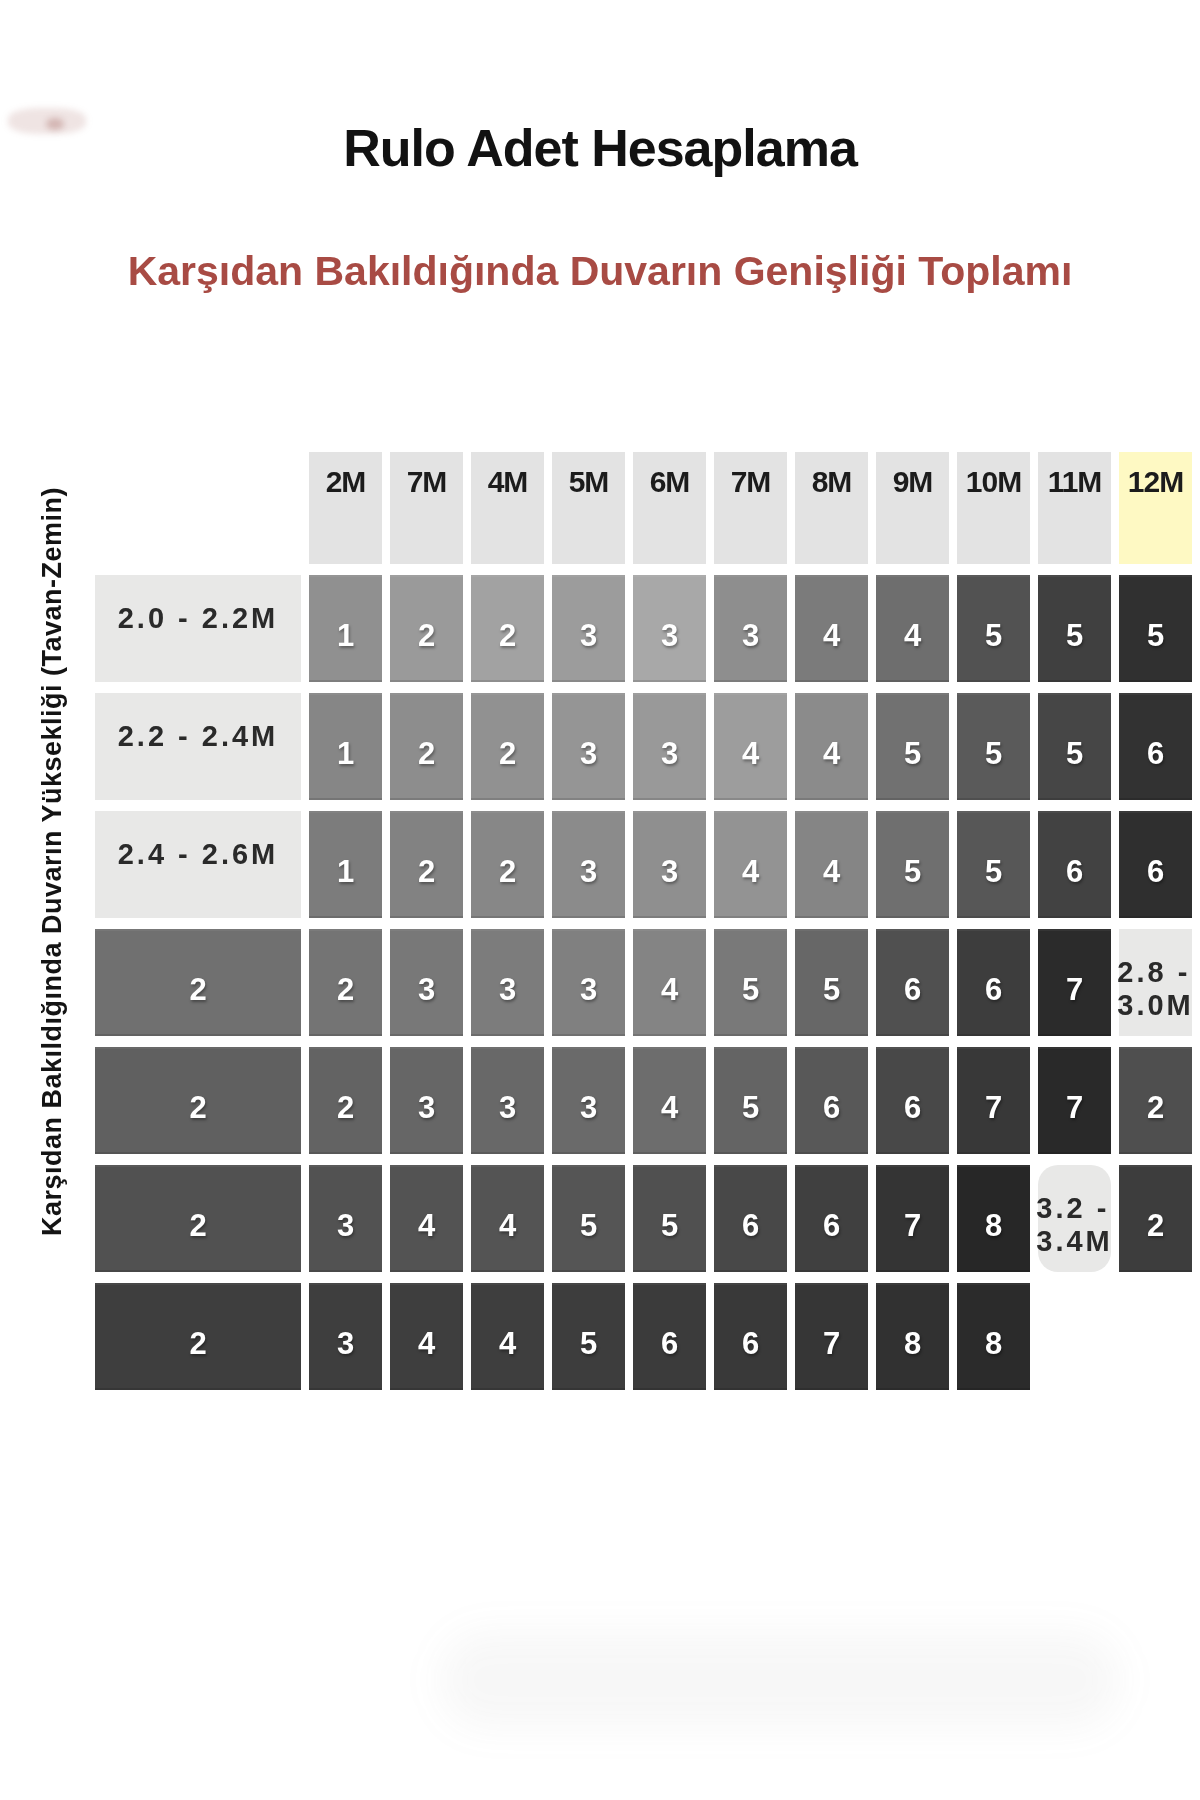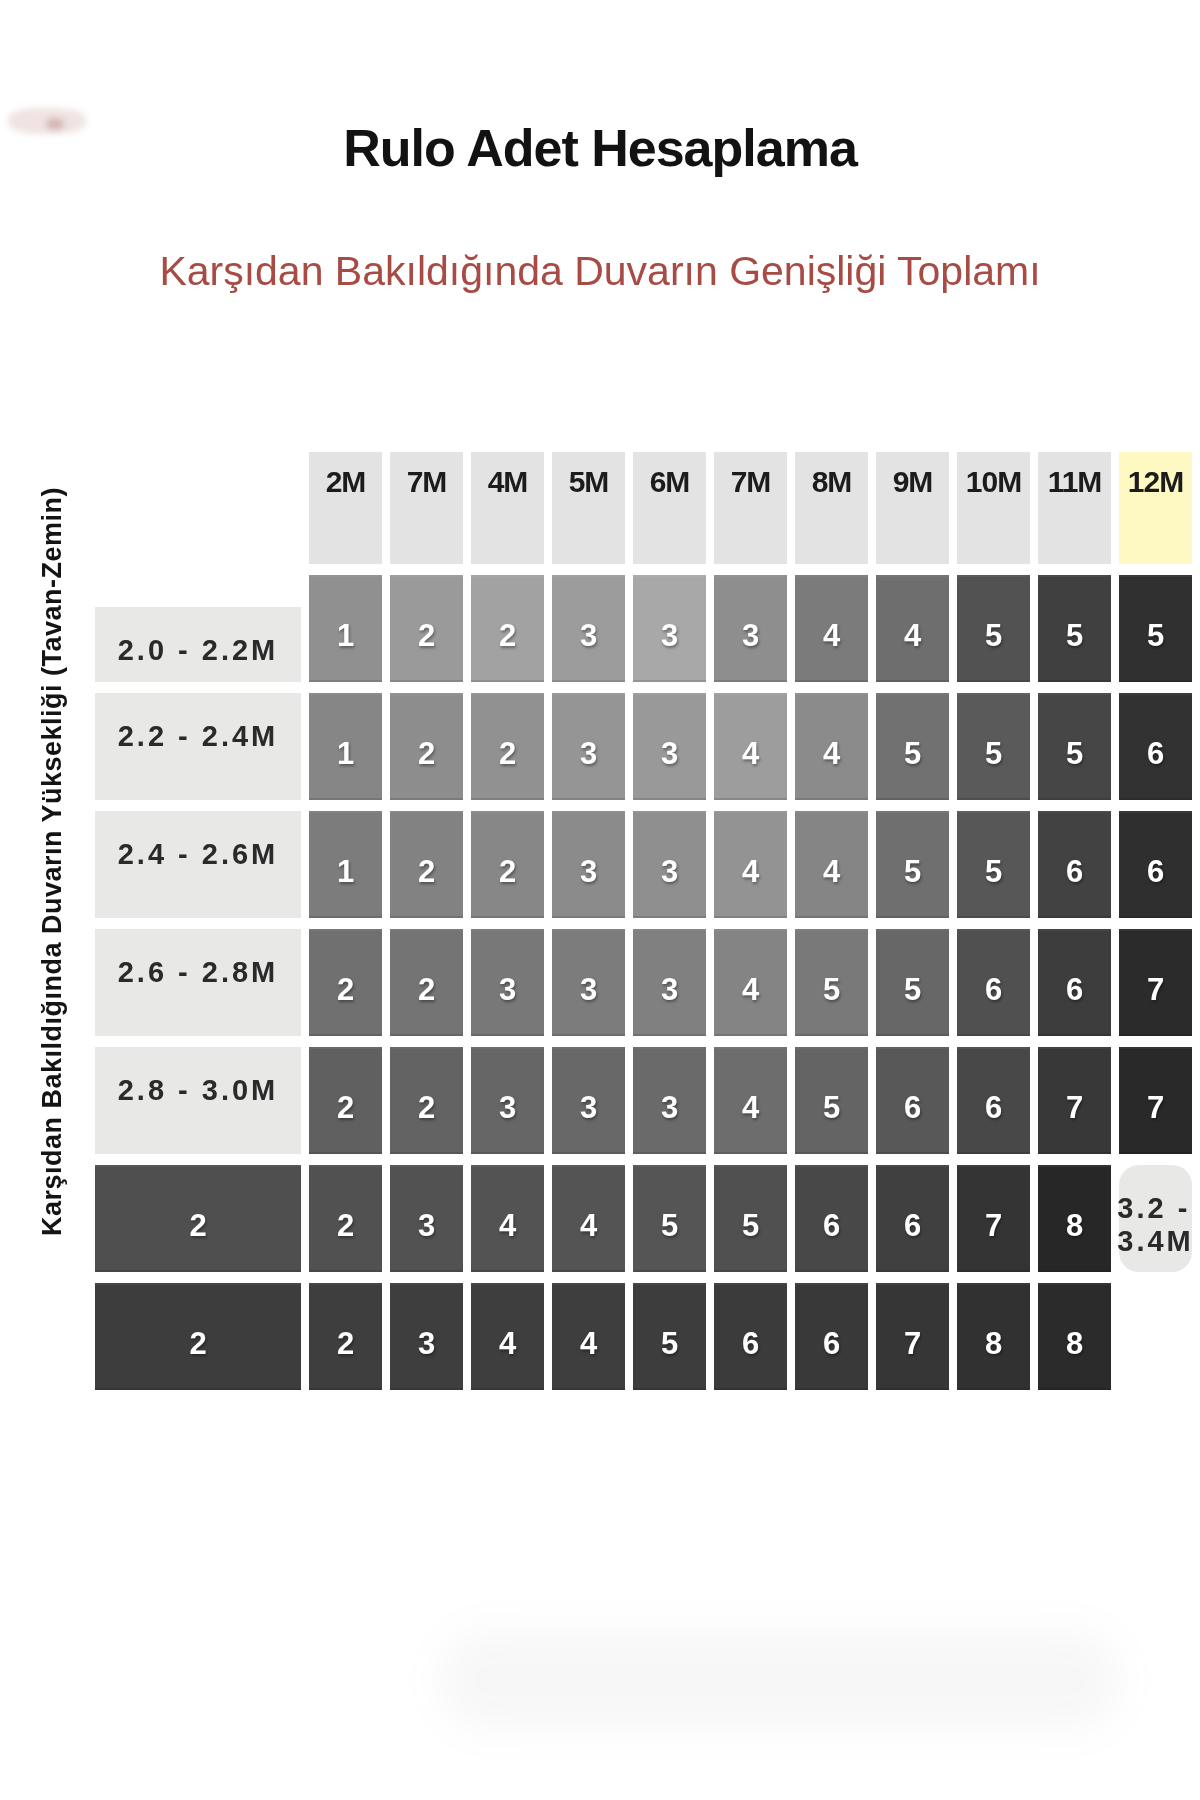--- a/index.html
+++ b/index.html
@@ -8,21 +8,21 @@
     font-family:"Liberation Sans", sans-serif;overflow:hidden;
   }
   .page{position:absolute;inset:0;}
   .title{
     position:absolute;top:118px;left:0;width:1200px;margin:0;
     text-align:center;font-size:52px;font-weight:bold;color:#121212;
     letter-spacing:-1px;
   }
   .subtitle{
     position:absolute;top:248px;left:0;width:1200px;margin:0;
-    text-align:center;font-size:41px;font-weight:normal;letter-spacing:0px;
+    text-align:center;font-size:41px;font-weight:bold;letter-spacing:0px;
   }
   .ylabel{
     position:absolute;left:-348px;top:846px;width:800px;text-align:center;
     transform:rotate(-90deg);transform-origin:center;
     font-size:27px;font-weight:bold;color:#141414;white-space:nowrap;
     letter-spacing:0.5px;
   }
   .grid{
     position:absolute;left:95px;top:452px;
     display:grid;
@@ -75,21 +75,21 @@
       <div class="colhead" style="background-color: rgb(227, 227, 227);">7M</div>
       <div class="colhead" style="background-color: rgb(227, 227, 227);">4M</div>
       <div class="colhead" style="background-color: rgb(227, 227, 227);">5M</div>
       <div class="colhead" style="background-color: rgb(227, 227, 227);">6M</div>
       <div class="colhead" style="background-color: rgb(227, 227, 227);">7M</div>
       <div class="colhead" style="background-color: rgb(227, 227, 227);">8M</div>
       <div class="colhead" style="background-color: rgb(227, 227, 227);">9M</div>
       <div class="colhead" style="background-color: rgb(227, 227, 227);">10M</div>
       <div class="colhead" style="background-color: rgb(227, 227, 227);">11M</div>
       <div class="colhead" style="background-color: #fef9c3;">12M</div>
-      <div class="rowlabel" style="background-color: rgb(232, 232, 231); margin-top: 32px;">2.0 - 2.2M</div>
+      <div class="rowlabel" style="background-color: rgb(232, 232, 231);">2.0 - 2.2M</div>
       <div class="cell" style="background-color: rgb(144, 144, 144);">1</div>
       <div class="cell" style="background-color: rgb(154, 154, 154);">2</div>
       <div class="cell" style="background-color: rgb(162, 162, 162);">2</div>
       <div class="cell" style="background-color: rgb(156, 156, 156);">3</div>
       <div class="cell" style="background-color: rgb(168, 168, 168);">3</div>
       <div class="cell" style="background-color: rgb(142, 142, 142);">3</div>
       <div class="cell" style="background-color: rgb(123, 123, 123);">4</div>
       <div class="cell" style="background-color: rgb(110, 110, 110);">4</div>
       <div class="cell" style="background-color: rgb(82, 82, 82);">5</div>
       <div class="cell" style="background-color: rgb(64, 64, 64);">5</div>
@@ -111,21 +111,20 @@
       <div class="cell" style="background-color: rgb(130, 130, 130);">2</div>
       <div class="cell" style="background-color: rgb(135, 135, 135);">2</div>
       <div class="cell" style="background-color: rgb(139, 139, 139);">3</div>
       <div class="cell" style="background-color: rgb(143, 143, 143);">3</div>
       <div class="cell" style="background-color: rgb(147, 147, 147);">4</div>
       <div class="cell" style="background-color: rgb(133, 133, 133);">4</div>
       <div class="cell" style="background-color: rgb(111, 111, 111);">5</div>
       <div class="cell" style="background-color: rgb(87, 87, 87);">5</div>
       <div class="cell" style="background-color: rgb(66, 66, 66);">6</div>
       <div class="cell" style="background-color: rgb(47, 47, 47);">6</div>
-      <div class="rowlabel" style="background-color: rgb(232, 232, 231);">2.6 - 2.8M</div>
       <div class="cell" style="background-color: rgb(112, 112, 112);">2</div>
       <div class="cell" style="background-color: rgb(116, 116, 116);">2</div>
       <div class="cell" style="background-color: rgb(120, 120, 120);">3</div>
       <div class="cell" style="background-color: rgb(124, 124, 124);">3</div>
       <div class="cell" style="background-color: rgb(128, 128, 128);">3</div>
       <div class="cell" style="background-color: rgb(132, 132, 132);">4</div>
       <div class="cell" style="background-color: rgb(121, 121, 121);">5</div>
       <div class="cell" style="background-color: rgb(103, 103, 103);">5</div>
       <div class="cell" style="background-color: rgb(80, 80, 80);">6</div>
       <div class="cell" style="background-color: rgb(61, 61, 61);">6</div>

